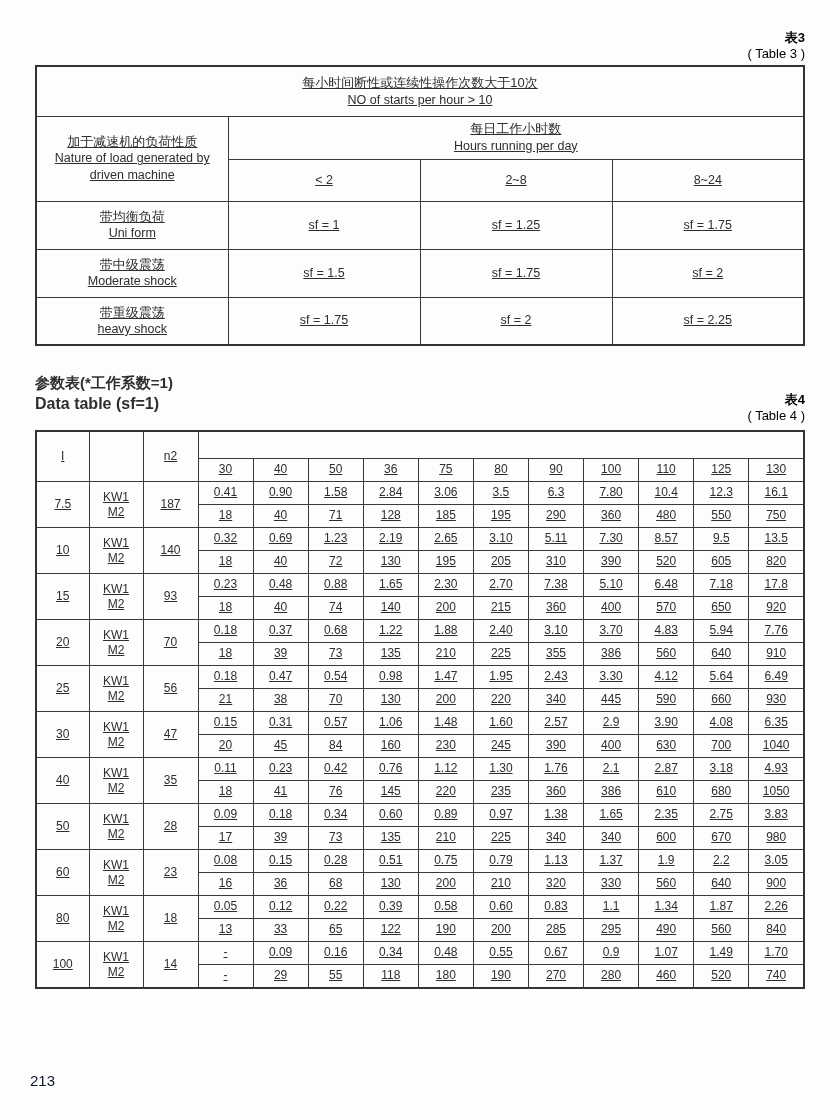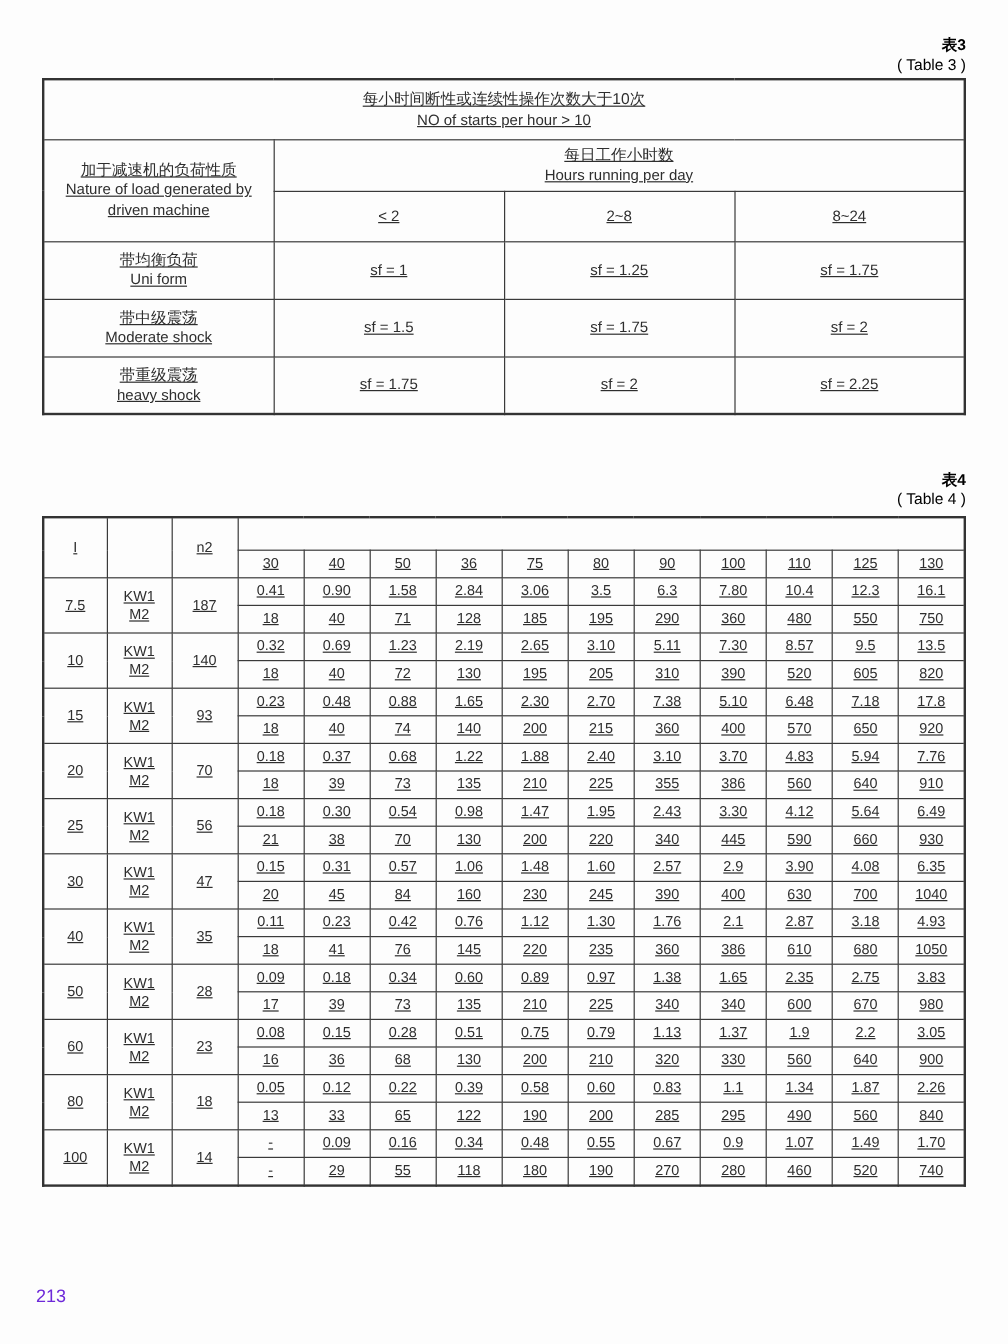--- a/index.html
+++ b/index.html
@@ -48,21 +48,21 @@
   .wm-cn{
     position:absolute;left:82px;top:16px;font-size:52px;font-weight:bold;
     letter-spacing:-3px;color:#8d8d8d;line-height:1;white-space:nowrap;
   }
   .wm-reg{position:absolute;left:216px;top:12px;font-size:16px;color:#848484;}
   .wm-en{
     position:absolute;left:86px;top:58px;font-size:13.5px;letter-spacing:.5px;
     font-family:"DejaVu Serif","Liberation Serif",serif;color:#9b9b9b;white-space:nowrap;
   }
   
-  .pagenum{position:absolute;left:30px;top:1072px;font-size:15px;color:#6d28d9;}
+  .pagenum{position:absolute;left:30px;top:1072px;font-size:15px;color:#0f172a;}
 </style>
 </head>
 <body>
 
 <div class="page">
 
   <div class="tag" id="tag-t3">
     <div class="cn">表3</div>
     <div class="en">( Table 3 )</div>
   </div>
@@ -114,20 +114,24 @@
         <div class="cnline">带重级震荡</div>
         <div>heavy shock</div>
       </td>
       <td>sf = 1.75</td>
       <td>sf = 2</td>
       <td>sf = 2.25</td>
     </tr>
   </tbody>
     </table>
 
+  <div class="t4title">
+    <div class="cn">参数表(*工作系数=1)</div>
+    <div class="en">Data table (sf=1)</div>
+  </div>
 
   <div class="tag" id="tag-t4">
     <div class="cn">表4</div>
     <div class="en">( Table 4 )</div>
   </div>
 
   <table id="table4">
     <colgroup>
       <col class="c-i">
         <col class="c-u">
@@ -295,21 +299,21 @@
           <td>910</td>
         </tr>
         <tr>
           <td rowspan="2">25</td>
           <td rowspan="2" class="lab">
             <div>KW1</div>
             <div>M2</div>
           </td>
           <td rowspan="2">56</td>
           <td>0.18</td>
-          <td>0.30</td>
+          <td>0.47</td>
           <td>0.54</td>
           <td>0.98</td>
           <td>1.47</td>
           <td>1.95</td>
           <td>2.43</td>
           <td>3.30</td>
           <td>4.12</td>
           <td>5.64</td>
           <td>6.49</td>
         </tr>

